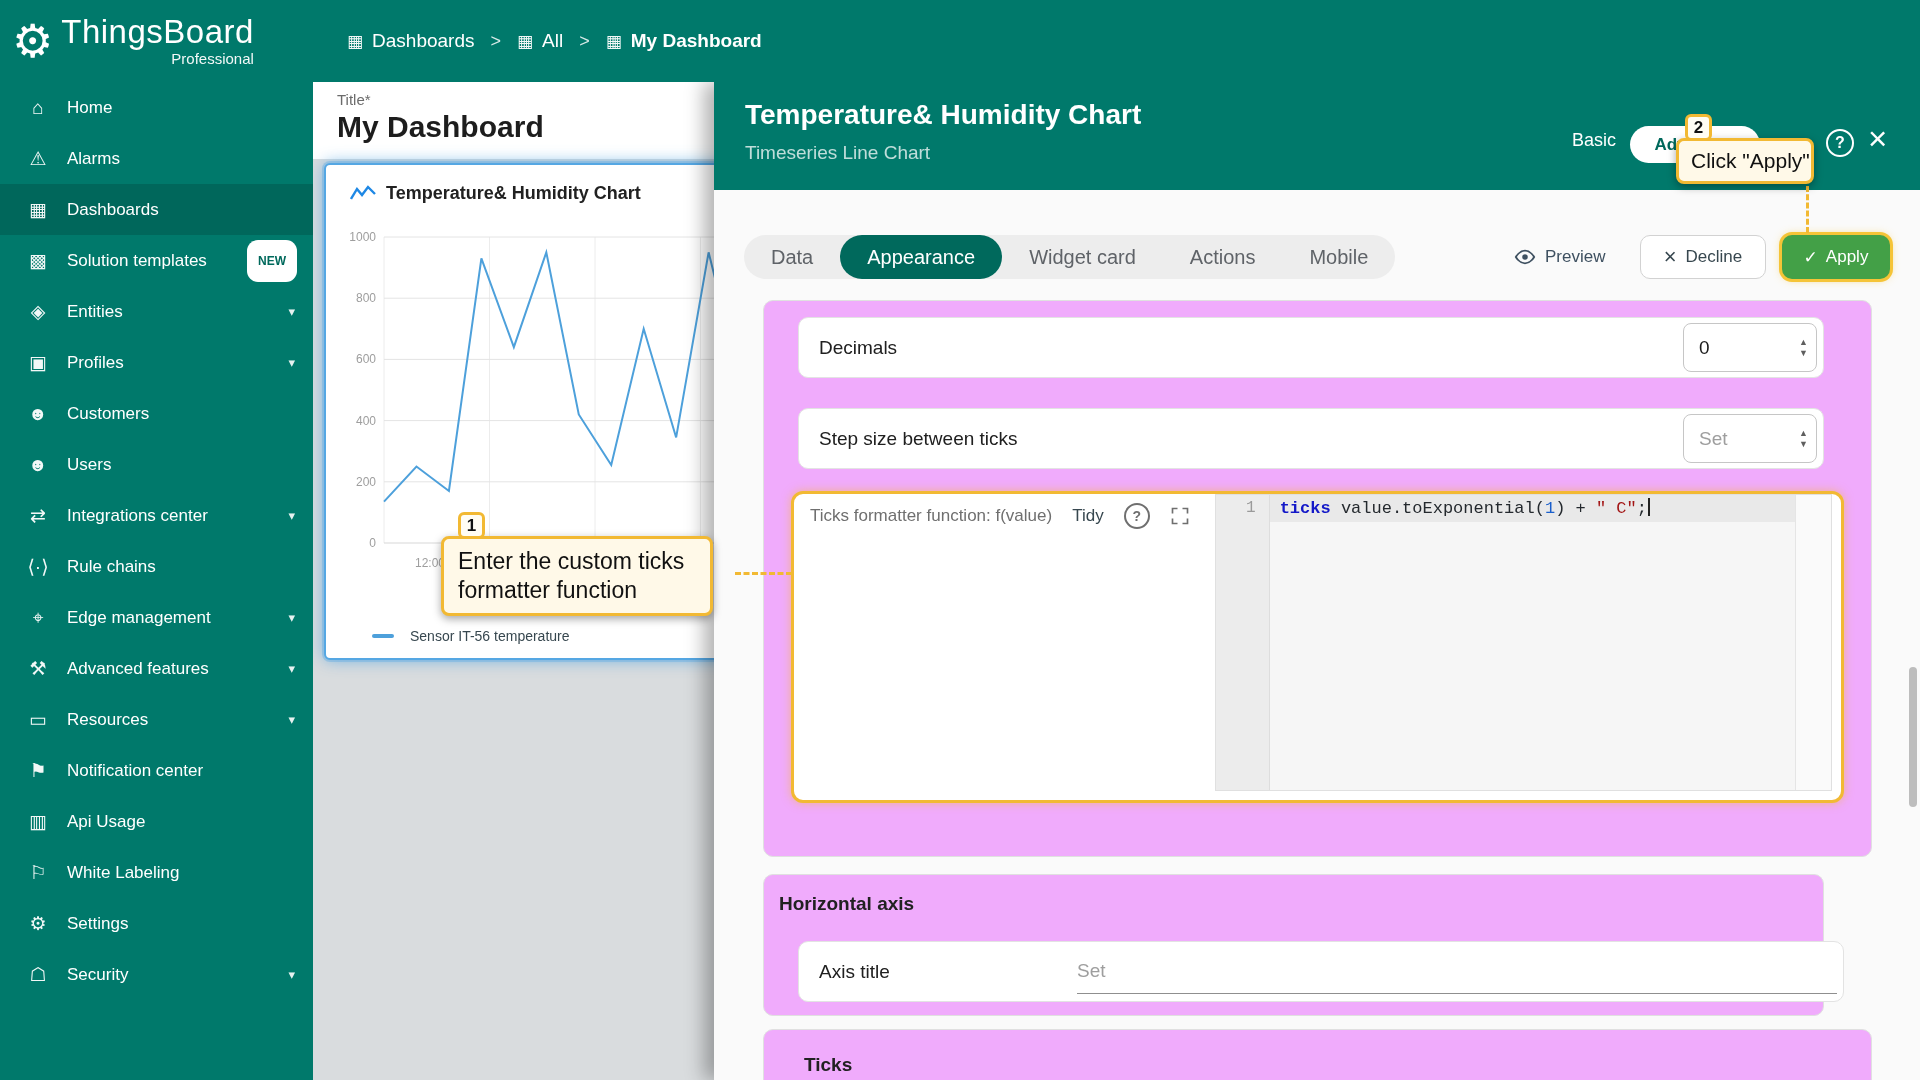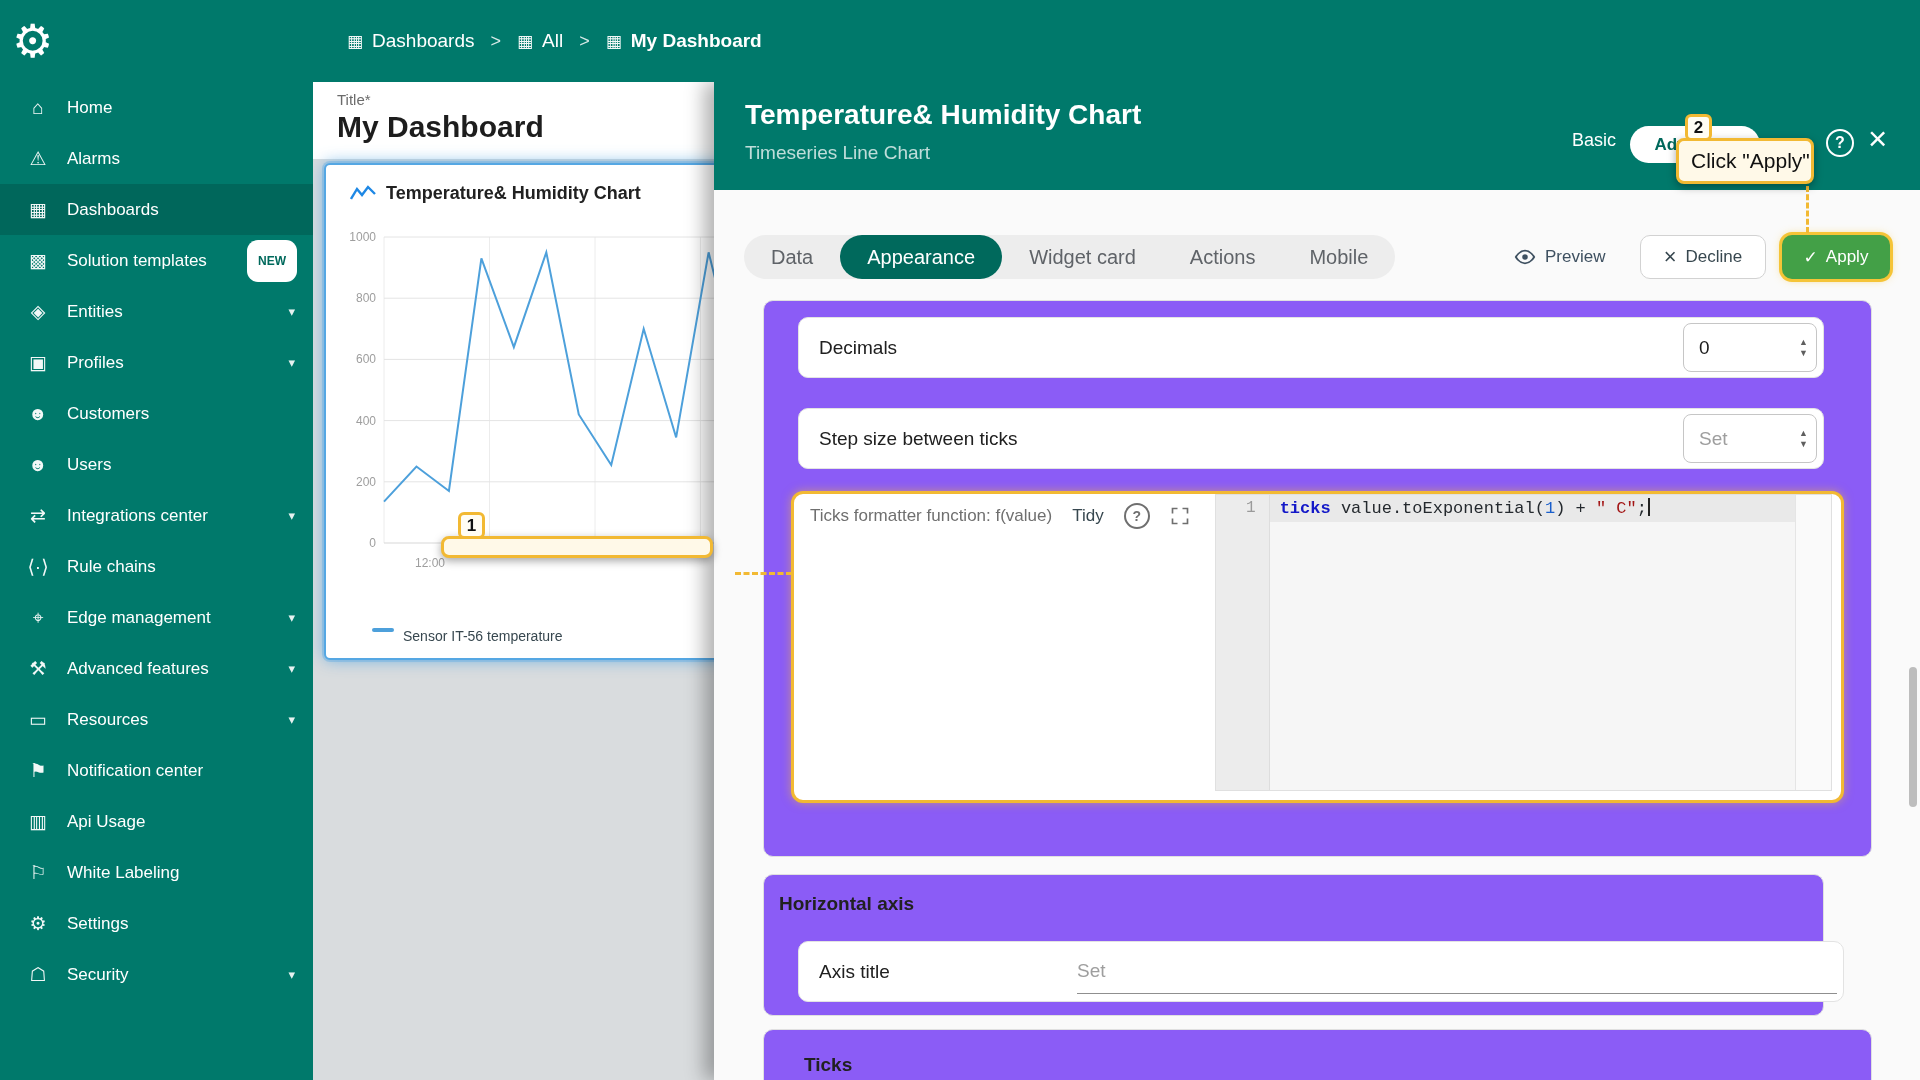--- a/index.html
+++ b/index.html
@@ -49,21 +49,21 @@
   .title-strip{position:absolute;top:0;left:0;right:0;height:77px;background:#fff;padding:9px 0 0 24px}
   .title-label{font-size:15px;color:#6b6b6b}
   .title-value{font-size:30px;font-weight:bold;color:#1d1d1d;margin-top:2px;cursor:text}
   .widget{position:absolute;left:11px;top:81px;width:505px;height:497px;background:#fff;
           border:2px solid var(--blue-sel);border-radius:6px;
           box-shadow:0 0 0 2px rgba(85,167,227,.35),0 0 16px rgba(85,167,227,.8)}
   .widget-head{position:absolute;left:24px;top:18px;display:flex;align-items:center;gap:10px}
   .w-title{font-size:18px;font-weight:bold;color:#212121}
   #chart-svg{position:absolute;left:10px;top:58px}
   #chart-svg text{font-family:"Liberation Sans",sans-serif}
-  .legend{position:absolute;left:46px;bottom:14px;display:flex;gap:9px;cursor:pointer}
+  .legend{position:absolute;left:46px;bottom:14px;display:flex;align-items:center;gap:16px;cursor:pointer}
   .legend-dash{width:22px;height:4px;border-radius:2px;background:#4DA0DB}
   .legend-label{font-size:14px;color:#37474F}
 
   
   .dialog{position:absolute;left:714px;top:82px;right:0;bottom:0;background:#FAFAFA;z-index:60;
           box-shadow:-10px 0 18px rgba(0,0,0,.30);overflow:hidden}
   .dlg-header{position:absolute;top:0;left:0;right:0;height:108px;background:var(--teal);color:#fff}
   .dlg-title{position:absolute;left:31px;top:17px;font-size:28px;font-weight:bold}
   .dlg-subtitle{position:absolute;left:31px;top:60px;font-size:19px;color:rgba(255,255,255,.75)}
   .mode-basic{position:absolute;left:858px;top:48px;font-size:18px;cursor:pointer}
@@ -83,21 +83,21 @@
   .decline-btn{position:absolute;left:926px;top:153px;width:126px;height:44px;background:#fff;
                border:1px solid #D2D2D2;border-radius:10px;display:flex;align-items:center;
                justify-content:center;gap:9px;font-size:17px;color:#37474F;cursor:pointer;font-family:inherit}
   .x-ic{font-size:22px;line-height:1}
   .apply-btn{position:absolute;left:1068px;top:153px;width:108px;height:44px;background:var(--green);
              border:none;border-radius:10px;display:flex;align-items:center;justify-content:center;gap:8px;
              font-size:17px;color:#fff;cursor:pointer;font-family:inherit;
              box-shadow:0 0 0 3px #F5C437,0 0 10px rgba(245,196,55,.7)}
   .chk-ic{font-size:17px}
 
-  .card{position:absolute;background:#8b5cf6;border:1px solid #E0E0E0;border-radius:10px}
+  .card{position:absolute;background:#f0abfc;border:1px solid #E0E0E0;border-radius:10px}
   .card1{left:49px;top:218px;width:1109px;height:557px}
   .card-ha{left:49px;top:792px;width:1061px;height:142px}
   .card-ticks{left:49px;top:947px;width:1109px;height:170px}
   .card-title{position:absolute;left:15px;top:18px;font-size:19px;font-weight:bold;color:#212121}
   .card-ticks .card-title{left:40px;top:24px}
 
   .form-row{position:absolute;background:#fff;border:1px solid #E3E3E3;border-radius:10px;height:61px}
   .row-decimals{left:34px;top:16px;width:1026px}
   .row-step{left:34px;top:107px;width:1026px}
   .row-axis{left:34px;top:66px;width:1046px}
@@ -150,20 +150,24 @@
   .co2-line{left:1806px;top:186px;height:47px;border-left:3px dashed var(--yellow)}
 </style>
 </head>
 <body>
 
 <div id="app">
 
   <header class="hdr">
     <div class="logo">
       <span class="logo-gear">⚙</span>
+      <div class="logo-col">
+        <div class="logo-title">ThingsBoard</div>
+        <div class="logo-sub">Professional</div>
+      </div>
     </div>
     <nav class="breadcrumbs" id="breadcrumbs">
         <span class="bc-item">
           <span class="bc-ic">▦</span>
           <span class="bc-label">Dashboards</span>
         </span>
         <span class="bc-sep">&gt;</span>
         <span class="bc-item">
           <span class="bc-ic">▦</span>
           <span class="bc-label">All</span>
@@ -389,20 +393,21 @@
 
     <div class="card card-ticks">
       <div class="card-title">Ticks</div>
     </div>
 
     <div class="dlg-scrollbar"></div>
   </section>
 
   <div class="callout co1">
     <div class="co-badge">1</div>
+    <div class="co-text">Enter the custom ticks formatter function</div>
   </div>
   <div class="co-line co1-line"></div>
 
   <div class="callout co2">
     <div class="co-badge">2</div>
     <div class="co-text">Click "Apply"</div>
   </div>
   <div class="co-line co2-line"></div>
 
 </div>

